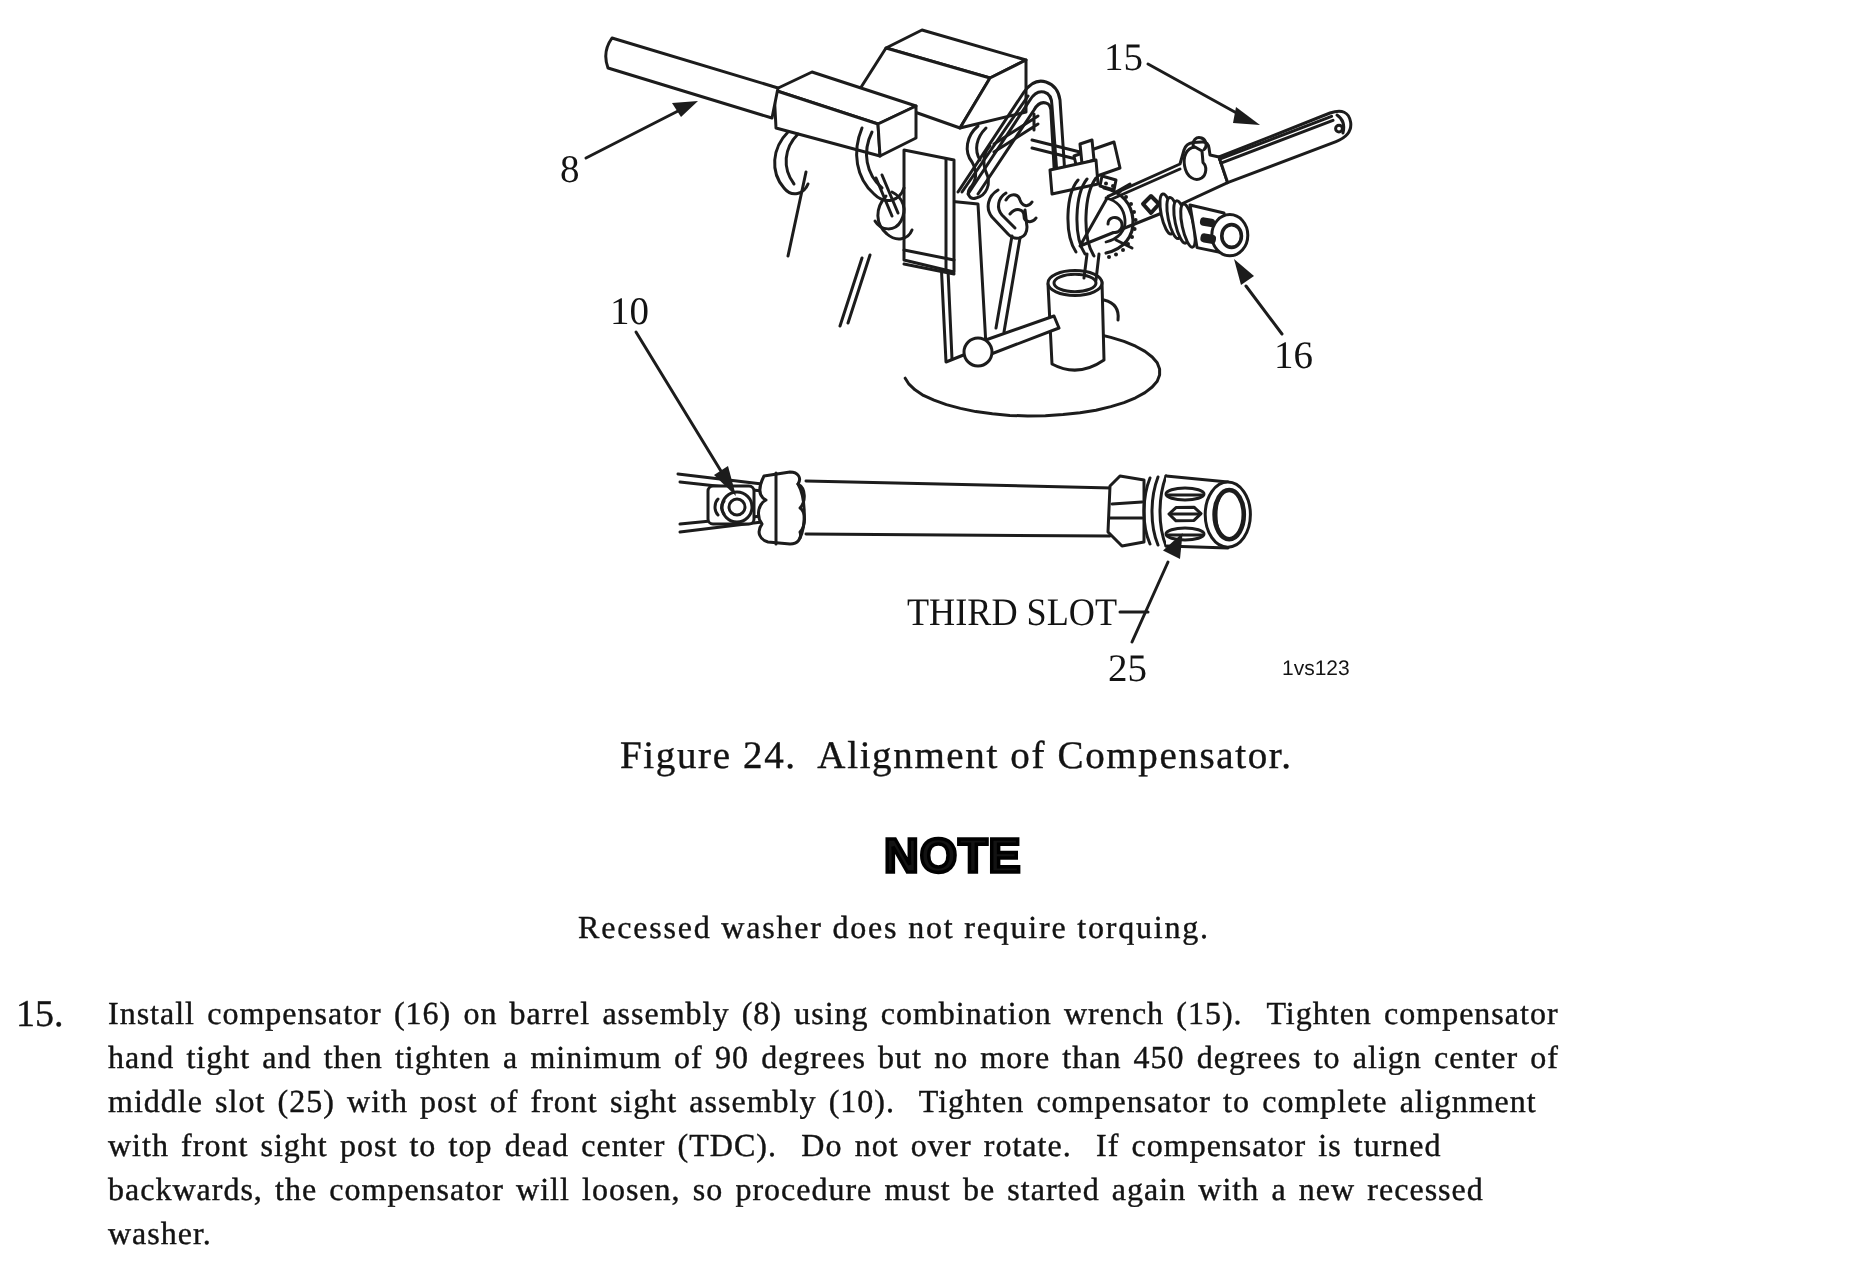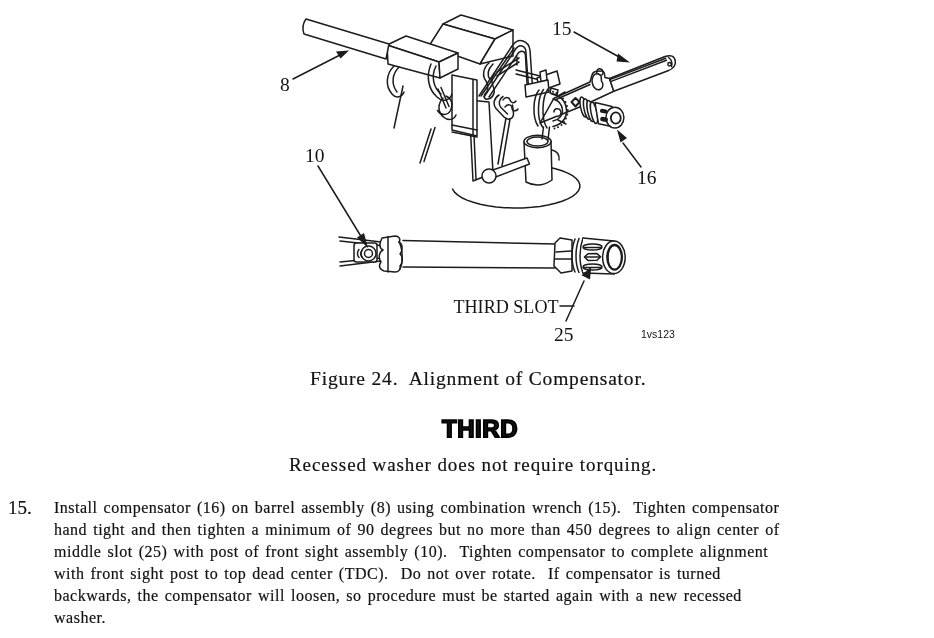--- a/index.html
+++ b/index.html
@@ -2,21 +2,21 @@
 <html><head>
 <meta charset="utf-8">
 <style>
   html,body{margin:0;padding:0;background:#fff;}
   body{width:934px;height:638px;position:relative;overflow:hidden;
        font-family:"Liberation Serif",serif;color:#131313;-webkit-text-stroke:0.2px #131313;}
   .abs{position:absolute;}
   #cap{left:310px;top:369px;font-size:19.5px;line-height:19px;letter-spacing:0.82px;white-space:nowrap;text-align:center;}
   #note{left:442px;top:417px;font-family:"Liberation Sans",sans-serif;font-weight:bold;
         font-size:24px;line-height:24px;letter-spacing:0.55px;-webkit-text-stroke:1.75px #000;white-space:nowrap;}
-  #rec{left:289px;top:455px;font-size:19px;line-height:19px;letter-spacing:0.9px;white-space:nowrap;}
+  #rec{left:289px;top:455px;font-size:16px;line-height:19px;letter-spacing:0.9px;white-space:nowrap;}
   #num{left:8px;top:497px;font-size:19px;line-height:22px;}
   #para{left:54px;top:497px;width:880px;font-size:16px;line-height:22px;letter-spacing:0.5px;word-spacing:1.6px;white-space:nowrap;}
 </style>
 </head>
 <body>
 <svg class="abs" style="left:0;top:0" width="934" height="345" viewBox="0 0 934 345" fill="none" stroke="#1c1c1c" stroke-width="1.5" stroke-linecap="round" stroke-linejoin="round">
 
   <path d="M452.6,189.1 L454.5,192.1 L457.5,194.9 L461.7,197.7 L467.0,200.1 L473.2,202.3 L480.2,204.2 L487.9,205.8 L496.2,206.9 L504.9,207.7 L513.8,208.0 L522.7,207.9 L531.5,207.3 L540.0,206.4 L548.0,205.1 L555.4,203.3 L562.0,201.3 L567.8,198.9 L572.5,196.3 L576.1,193.5 L578.6,190.6 L579.8,187.5 L579.8,184.5 L578.6,181.4 L576.1,178.5 L572.5,175.7 L567.8,173.1 L562.0,170.7 L555.4,168.7 L548.0,166.9 L540.0,165.6"></path>
 
   <path d="M469,100 L473,181 L493,173 L489,102 Z" fill="#fff"></path>
@@ -180,21 +180,21 @@
   </g>
   <g stroke="none" fill="#1c1c1c">
     <path d="M349,50.5 L336,51.5 L340.5,58.5 Z"></path>
     <path d="M630,62.5 L618,53.5 L616.5,61.5 Z"></path>
     <path d="M368,248 L357,237.5 L364,233 Z"></path>
     <path d="M617,129.5 L620.5,142.5 L627,138 Z"></path>
     <path d="M591.3,266.5 L581.5,275.2 L590,279.5 Z"></path>
   </g>
 </svg>
 <div class="abs" id="cap">Figure 24.&nbsp; Alignment of Compensator.</div>
-<div class="abs" id="note">THIRD</div>
+<div class="abs" id="note">NOTE</div>
 <div class="abs" id="rec">Recessed washer does not require torquing.</div>
 <div class="abs" id="num">15.</div>
 <div class="abs" id="para">Install compensator (16) on barrel assembly (8) using combination wrench (15).&nbsp; Tighten compensator<br>
 hand tight and then tighten a minimum of 90 degrees but no more than 450 degrees to align center of<br>
 middle slot (25) with post of front sight assembly (10).&nbsp; Tighten compensator to complete alignment<br>
 with front sight post to top dead center (TDC).&nbsp; Do not over rotate.&nbsp; If compensator is turned<br>
 backwards, the compensator will loosen, so procedure must be started again with a new recessed<br>
 washer.</div>
 
 </body></html>

